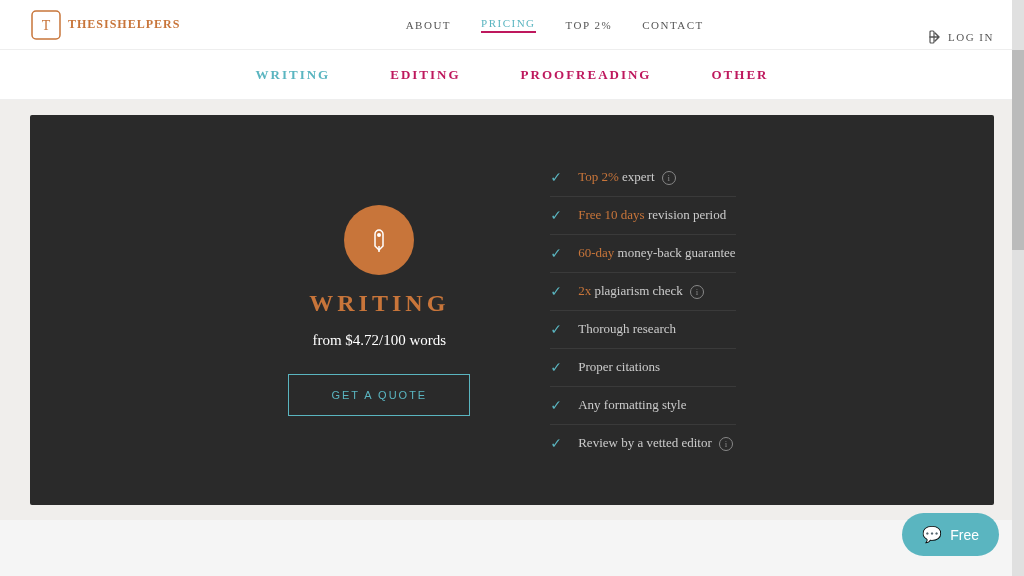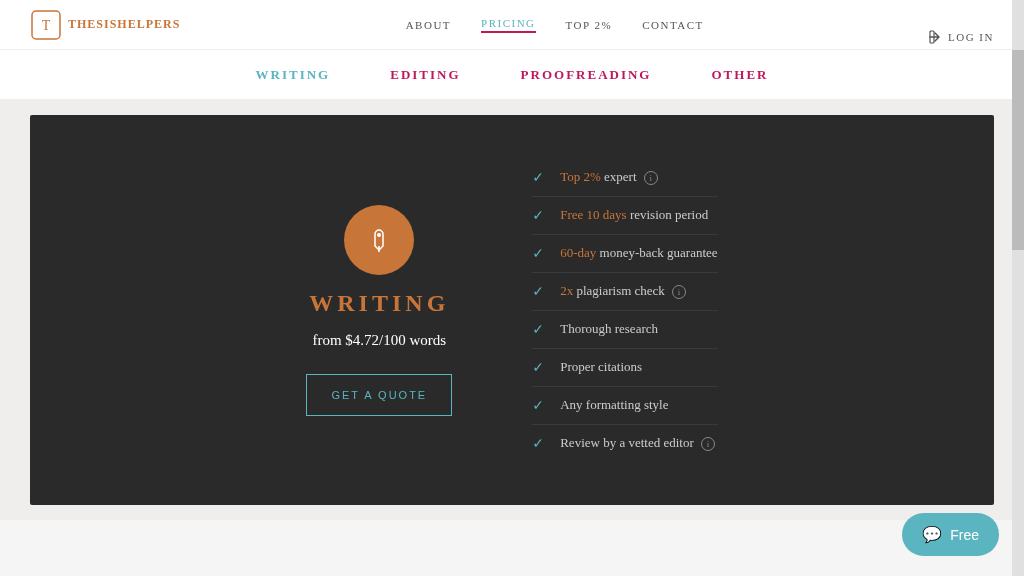--- a/index.html
+++ b/index.html
@@ -146,21 +146,21 @@
       font-weight: bold;
     }
     .price-text {
       color: #fff;
       font-size: 15px;
     }
     .quote-btn {
       border: 1.5px solid #5ab5c0;
       color: #5ab5c0;
       background: transparent;
-      padding: 14px 24px;
+      padding: 14px 42px;
       font-size: 11px;
       letter-spacing: 2px;
       text-transform: uppercase;
       cursor: pointer;
       margin-top: 10px;
     }
 
     
     .features-list {
       display: flex;

